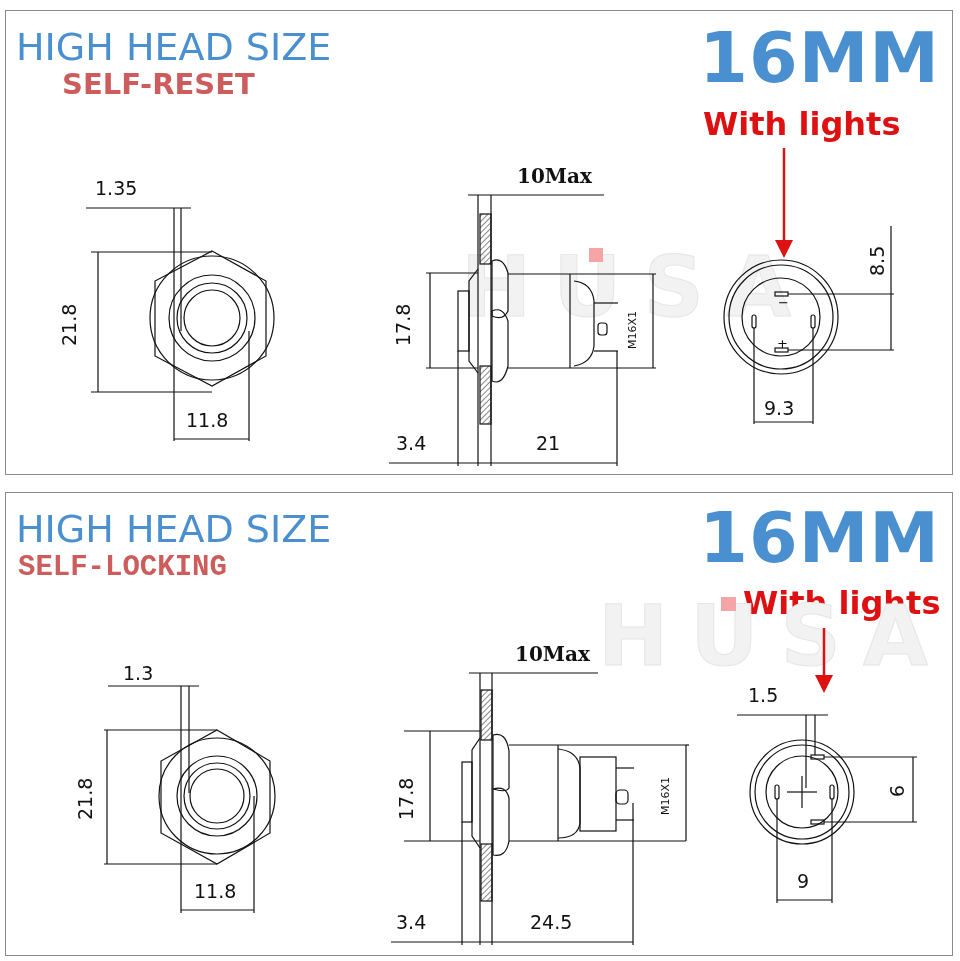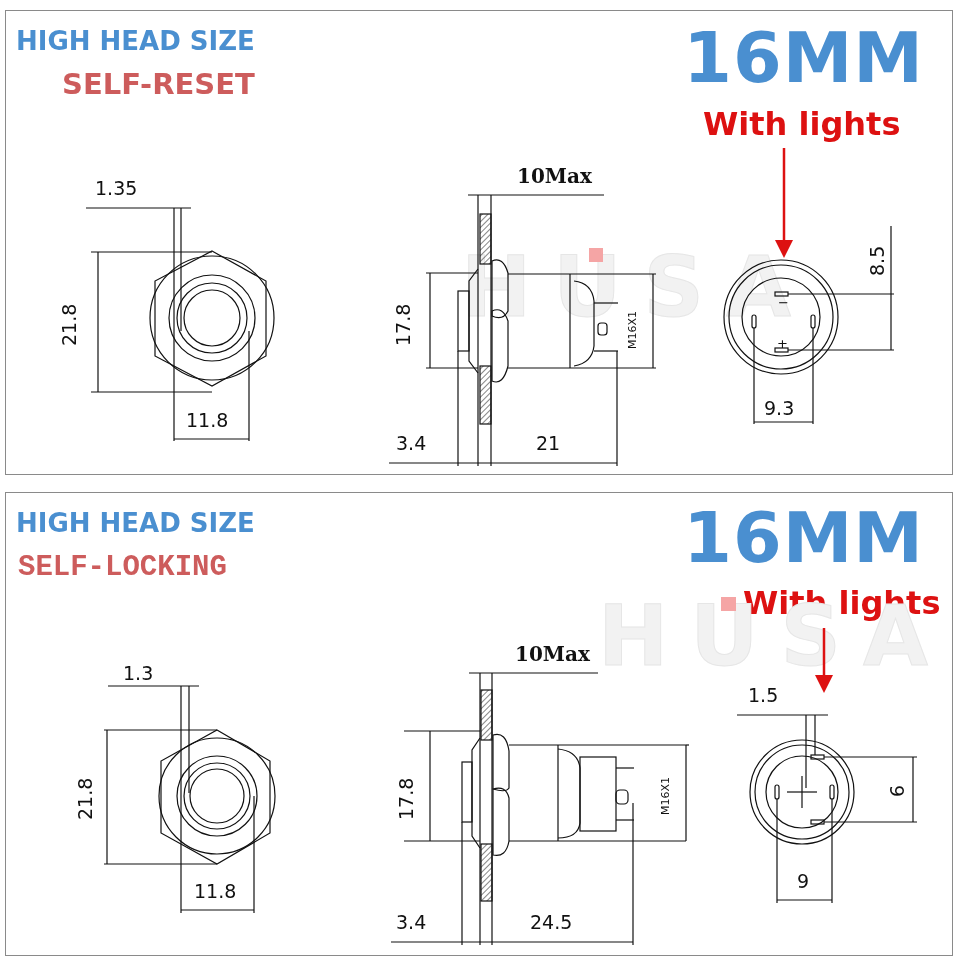--- a/index.html
+++ b/index.html
@@ -1,22 +1,22 @@
 <!DOCTYPE html>
 <html><head>
 <meta charset="utf-8">
 <style>
   html, body { margin: 0; padding: 0; background: #ffffff; }
   body { width: 960px; height: 961px; position: relative; overflow: hidden; font-family: "Liberation Sans", sans-serif; }
   .panel { position: absolute; left: 5px; width: 948px; border: 1.5px solid #8a8a8a; background: #fff; box-sizing: border-box; }
   .panel-top { top: 10px; height: 465px; }
   .panel-bottom { top: 492px; height: 464px; }
-  .title { position: absolute; left: 10px; font-family: "DejaVu Sans", sans-serif; font-weight: bold; color: #4a8fd0; font-size: 26px; letter-spacing: 0px; line-height: 1; }
+  .title { position: absolute; left: 10px; font-family: "DejaVu Sans", sans-serif; font-weight: normal; color: #4a8fd0; font-size: 38px; letter-spacing: 0px; line-height: 1; }
   .subtitle { position: absolute; left: 12px; font-family: "DejaVu Sans", sans-serif; font-weight: bold; color: #cd5c5c; font-size: 29px; line-height: 1; }
-  .size-label { position: absolute; right: 28px; font-family: "DejaVu Sans", sans-serif; font-weight: bold; color: #4a8fd0; font-size: 70px; line-height: 1; letter-spacing: 1px; }
+  .size-label { position: absolute; right: 12px; font-family: "DejaVu Sans", sans-serif; font-weight: bold; color: #4a8fd0; font-size: 70px; line-height: 1; letter-spacing: 1px; }
   .lights-label { position: absolute; font-family: "DejaVu Sans", sans-serif; font-weight: bold; color: #dd1111; font-size: 32px; line-height: 1; }
   svg.drawing { position: absolute; left: 0; top: 0; overflow: visible; }
   svg text { font-family: "DejaVu Sans", sans-serif; }
   .dim { font-size: 19px; fill: #111; }
   .maxlbl { font-family: "DejaVu Serif", serif; font-weight: bold; font-size: 20px; fill: #111; }
   .thread { font-size: 11px; fill: #111; }
   .watermark { font-family: "DejaVu Sans", sans-serif; font-weight: bold; font-size: 84px; fill: #f2f2f2; stroke: #e6e6e6; stroke-width: 1; letter-spacing: 22px; }
 </style>
 </head>
 <body>

